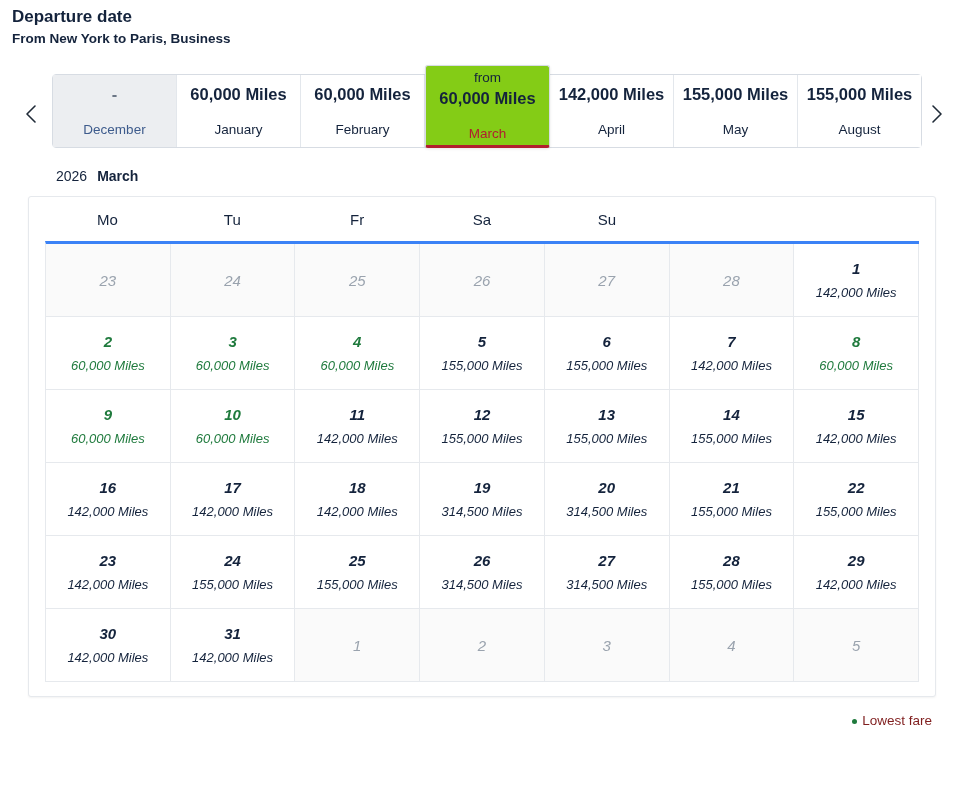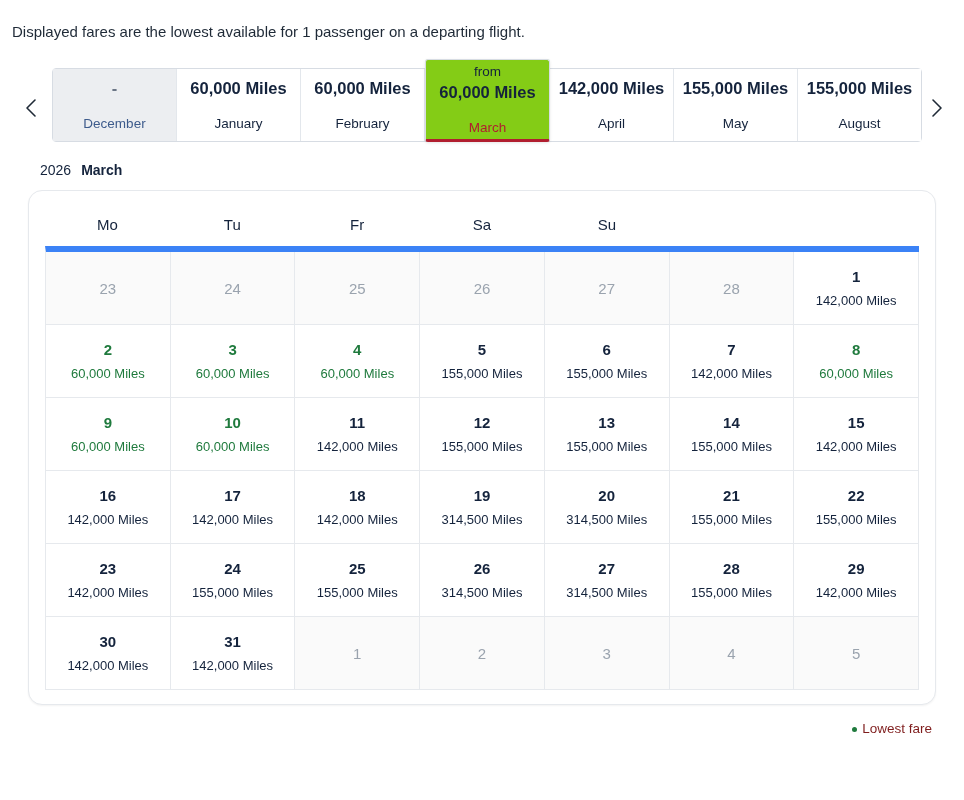--- a/index.html
+++ b/index.html
@@ -128,53 +128,54 @@
     font-size: 13.5px;
     color: #14233c;
     line-height: 17px;
     margin-bottom: 2px;
   }
   .month.selected .price { font-size: 16.5px; }
   .month.selected .name { color: #b11e2f; font-size: 13.5px; }
 
   
   .cal-label {
-    margin: 14px 0 0 40px;
+    margin: 14px 0 0 56px;
     font-size: 14px;
     color: #14233c;
   }
   .cal-label .year { font-weight: normal; }
   .cal-label .mon { font-weight: bold; margin-left: 10px; }
 
   .cal {
     position: relative;
     margin: 12px 28px 0 28px;
     background: #ffffff;
     border: 1px solid #e6e9ed;
-    border-radius: 14px;
+    border-radius: 3px;
     box-shadow: 0 1px 2px rgba(0,0,0,0.05);
-    padding: 11px 16px 14px 16px;
+    padding: 0 16px 14px 16px;
   }
   .dow-row {
     display: grid;
     grid-template-columns: repeat(7, 1fr);
     height: 44px;
   }
   .dow {
     display: flex;
     align-items: center;
     justify-content: center;
     font-size: 15px;
     color: #14233c;
   }
   .grid {
     display: grid;
     grid-template-columns: repeat(7, 1fr);
-    border-top: 6px solid #3b82f6;
+    border-top: 3px solid #3b82f6;
     border-left: 1px solid #e6e9ed;
+    font-style: italic;
   }
   .cell {
     border-right: 1px solid #e6e9ed;
     border-bottom: 1px solid #e6e9ed;
     height: 73px;
     display: flex;
     flex-direction: column;
     align-items: center;
     justify-content: center;
     cursor: pointer;
@@ -217,22 +218,25 @@
     background: #1f7a3d;
     margin-right: 5px;
     vertical-align: middle;
   }
 </style>
 </head>
 <body>
 
 <div class="page">
 
-
-  <div class="note">Displayed fares are the lowest available for 1 passenger on a departing flight.</div>
+  <div class="header">
+    <div class="title">Departure date</div>
+    <div class="subtitle">From New York to Paris, Business</div>
+  </div>
+
 
   <div class="strip-wrap">
     <button class="arrow left" aria-label="previous">
       <svg width="12" height="20" viewBox="0 0 12 20" fill="none" xmlns="http://www.w3.org/2000/svg">
         <path d="M10 2 L2 10 L10 18" stroke="#1f2a37" stroke-width="1.6" fill="none" stroke-linecap="round" stroke-linejoin="round"></path>
       </svg>
     </button>
     <button class="arrow right" aria-label="next">
       <svg width="12" height="20" viewBox="0 0 12 20" fill="none" xmlns="http://www.w3.org/2000/svg">
         <path d="M2 2 L10 10 L2 18" stroke="#1f2a37" stroke-width="1.6" fill="none" stroke-linecap="round" stroke-linejoin="round"></path>

